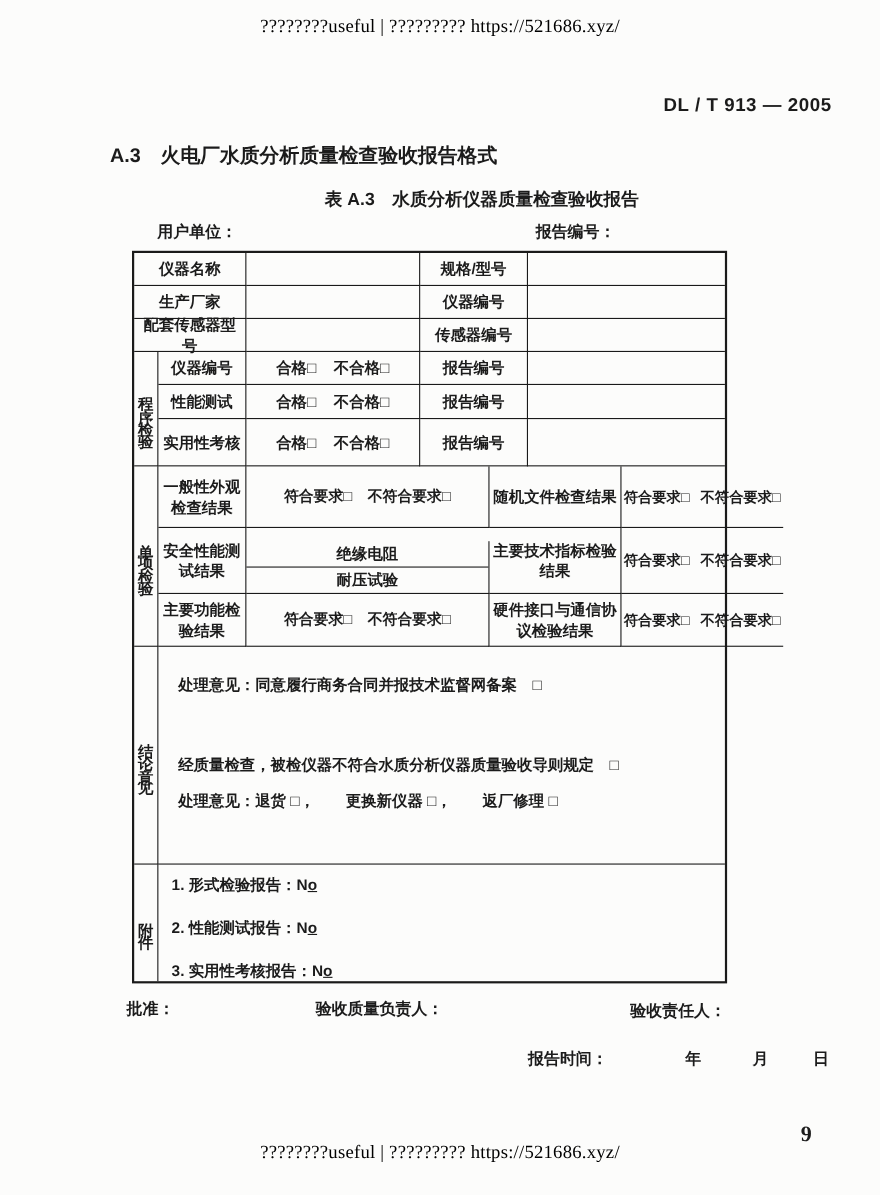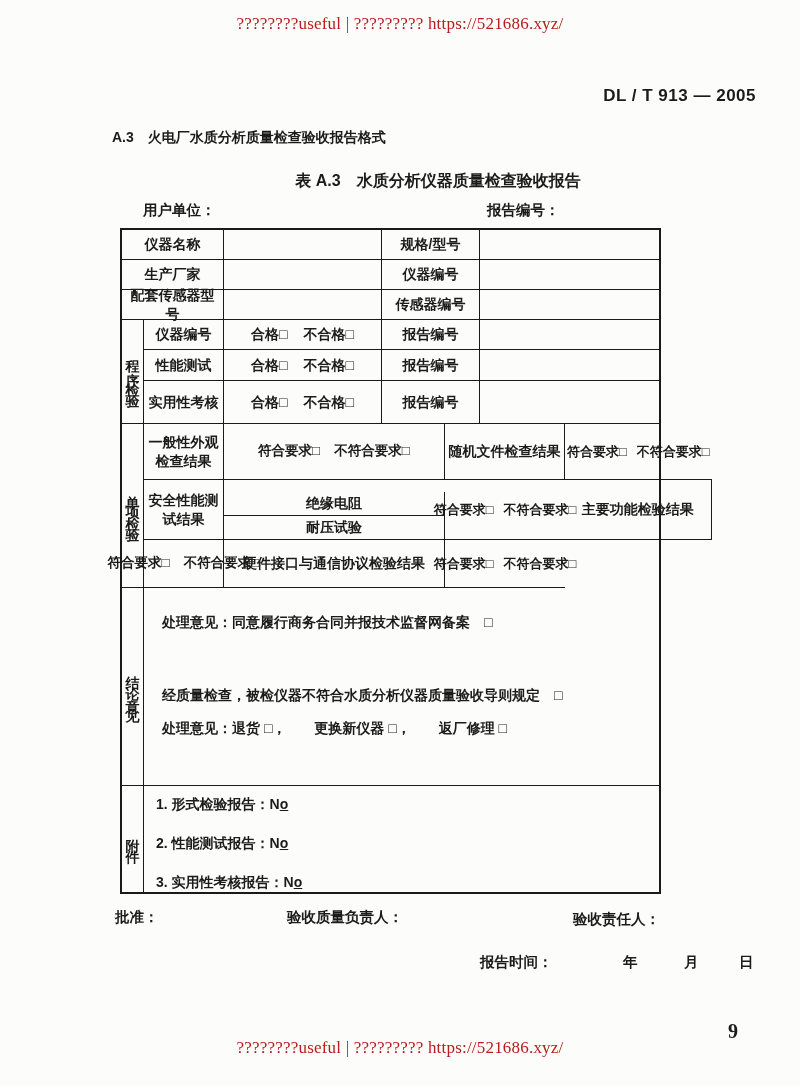--- a/index.html
+++ b/index.html
@@ -4,32 +4,32 @@
 <style>
   html,body{margin:0;padding:0;}
   body{
     width:800px;height:1086px;position:relative;
     background:#fcfcfb;color:#1b1b1b;
     font-family:"Liberation Sans","DejaVu Sans",sans-serif;
     overflow:hidden;
   }
   .wm{
     position:absolute;left:0;width:800px;text-align:center;
-    color:#b91c1c;font-family:"Liberation Serif","DejaVu Serif",serif;
+    color:#000000;font-family:"Liberation Serif","DejaVu Serif",serif;
     font-size:17px;letter-spacing:.2px;
   }
   #wm-top{top:14px;}
   #wm-bottom{top:1038px;}
   #doc-code{
     position:absolute;right:44px;top:86px;
     font-weight:700;font-size:17px;letter-spacing:.5px;
   }
   #section-heading{
-    position:absolute;left:112px;top:129px;
-    font-weight:700;font-size:14px;
+    position:absolute;left:100px;top:129px;
+    font-weight:700;font-size:18px;
   }
   #table-title{
     position:absolute;left:120px;top:171px;width:636px;
     text-align:center;font-weight:700;font-size:16px;
   }
   #meta-row{position:absolute;left:0;top:201px;width:800px;font-weight:700;font-size:14.5px;}
   #user-unit{position:absolute;left:143px;top:0;}
   #report-no{position:absolute;left:487px;top:0;}
 
   
@@ -170,20 +170,21 @@
     <div class="c checks wide-col last">
       <span>符合要求□</span>
       <span>不符合要求□</span>
     </div>
 
     <div class="c">安全性能测试结果</div>
     <div class="c split">
       <div>绝缘电阻</div>
       <div>耐压试验</div>
     </div>
+    <div class="c">主要技术指标检验结果</div>
     <div class="c checks wide-col last">
       <span>符合要求□</span>
       <span>不符合要求□</span>
     </div>
 
     <div class="c">主要功能检验结果</div>
     <div class="c checks">
       <span>符合要求□</span>
       <span>不符合要求□</span>
     </div>

